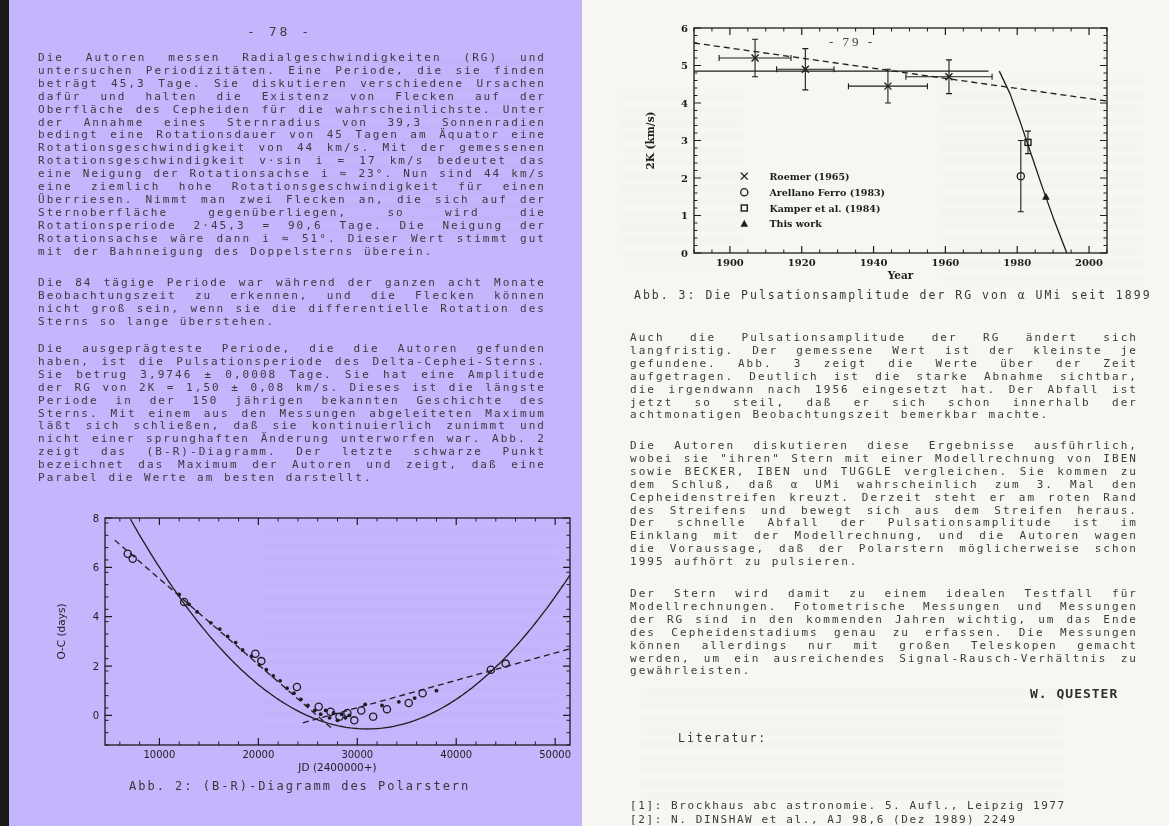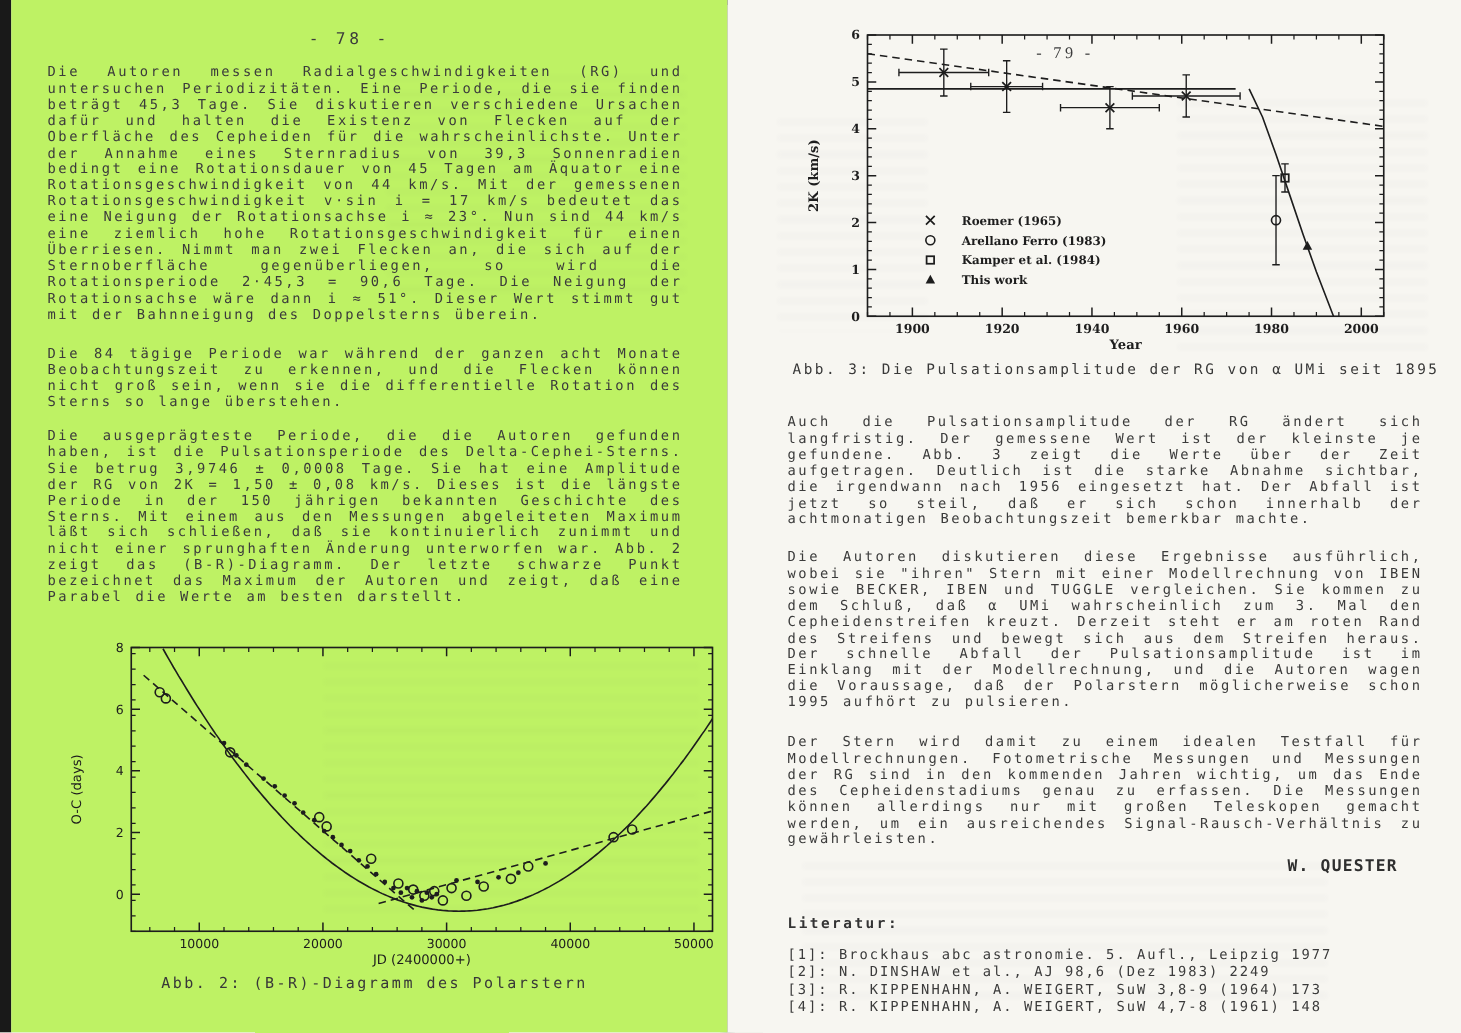--- a/index.html
+++ b/index.html
@@ -4,38 +4,38 @@
 <style>
   html,body{margin:0;padding:0;}
   body{
     width:1169px;height:826px;position:relative;overflow:hidden;
     background:#e9e7e1;
     font-family:"DejaVu Sans Mono","Liberation Mono",monospace;
   }
   .scan-edge-left{position:absolute;left:0;top:0;width:9px;height:826px;background:#191919;}
   .scan-edge-top{position:absolute;left:25px;top:0;width:622px;height:4px;background:#151515;}
   .page{position:absolute;top:0;height:826px;}
-  #page-left{left:9px;width:573px;background:#bef264;text-decoration:underline;}
+  #page-left{left:9px;width:573px;background:#c4b5fd;text-decoration:underline;}
   #page-right{left:582px;width:587px;background:#f7f6f1;}
   .gutter{position:absolute;left:576px;top:0;width:12px;height:826px;
     background:linear-gradient(90deg,rgba(0,0,0,0.08),rgba(20,20,20,0.55) 45%,rgba(0,0,0,0.10));}
   .gutter-speck{position:absolute;width:4px;height:7px;background:#2a2a2a;border-radius:2px;}
   .pagenum{
     position:absolute;font-size:13px;letter-spacing:3px;color:#3c3c3c;white-space:nowrap;
   }
   .body-text{
     position:absolute;color:#3b3b3b;font-size:11px;line-height:12.9px;
     letter-spacing:2.05px;text-align:justify;word-spacing:1px;
   }
   .caption{
     position:absolute;color:#383838;font-size:11.5px;letter-spacing:2px;white-space:nowrap;
   }
   .signature{position:absolute;color:#2f2f2f;font-size:13px;font-weight:bold;letter-spacing:1px;}
-  .lit-heading{position:absolute;color:#343434;font-size:11.5px;letter-spacing:2px;font-weight:bold;}
-  .ref-line{position:absolute;color:#3b3b3b;font-size:11px;letter-spacing:1.6px;white-space:nowrap;}
+  .lit-heading{position:absolute;color:#343434;font-size:11.5px;letter-spacing:2px;font-weight:normal;margin-left:48px;}
+  .ref-line{position:absolute;color:#3b3b3b;font-size:11px;letter-spacing:1.6px;white-space:nowrap;margin-top:42px;}
   .figure-svg{position:absolute;}
   .ghost{
     position:absolute;pointer-events:none;
     background:repeating-linear-gradient(180deg,
       rgba(70,70,95,0.18) 0px,rgba(70,70,95,0.18) 5px,
       rgba(70,70,95,0.0) 5px,rgba(70,70,95,0.0) 13px);
     filter:blur(1.6px);opacity:0.12;
   }
 </style>
 </head>
@@ -277,27 +277,27 @@
       <circle cx="107.27826086956523" cy="182.25" r="3.6" fill="none" stroke="#1d1d1d" stroke-width="1.3"></circle>
       <text x="132.41739130434783" y="185.75" font-size="9.5" font-family="DejaVu Serif, serif" font-weight="bold" fill="#1d1d1d">Arellano Ferro (1983)</text>
       <rect x="104.27826086956523" y="195" width="6" height="6" fill="none" stroke="#1d1d1d" stroke-width="1.4"></rect>
       <text x="132.41739130434783" y="201.5" font-size="9.5" font-family="DejaVu Serif, serif" font-weight="bold" fill="#1d1d1d">Kamper et al. (1984)</text>
       <path d="M107.27826086956523,209.75 L111.07826086956523,216.75 L103.47826086956523,216.75 Z" fill="#1d1d1d"></path>
       <text x="132.41739130434783" y="217.25" font-size="9.5" font-family="DejaVu Serif, serif" font-weight="bold" fill="#1d1d1d">This work</text>
     </svg>
 
   <div class="pagenum" style="left:247px;top:34px;font-family:Liberation Serif, serif;">- 79 -</div>
 
-  <div class="caption" style="left:52px;top:288px;">Abb. 3: Die Pulsationsamplitude der RG von α UMi seit 1895</div>
+  <div class="caption" style="left:52px;top:288px;">Abb. 3: Die Pulsationsamplitude der RG von α UMi seit 1899</div>
 
   <div class="body-text" style="left:48px;top:332px;width:508px;">Auch die Pulsationsamplitude der RG ändert sich langfristig. Der gemessene Wert ist der kleinste je gefundene. Abb. 3 zeigt die Werte über der Zeit aufgetragen. Deutlich ist die starke Abnahme sichtbar, die irgendwann nach 1956 eingesetzt hat. Der Abfall ist jetzt so steil, daß er sich schon innerhalb der achtmonatigen Beobachtungszeit bemerkbar machte.</div>
   <div class="body-text" style="left:48px;top:440px;width:508px;">Die Autoren diskutieren diese Ergebnisse ausführlich, wobei sie "ihren" Stern mit einer Modellrechnung von IBEN sowie BECKER, IBEN und TUGGLE vergleichen. Sie kommen zu dem Schluß, daß α UMi wahrscheinlich zum 3. Mal den Cepheidenstreifen kreuzt. Derzeit steht er am roten Rand des Streifens und bewegt sich aus dem Streifen heraus. Der schnelle Abfall der Pulsationsamplitude ist im Einklang mit der Modellrechnung, und die Autoren wagen die Voraussage, daß der Polarstern möglicherweise schon 1995 aufhört zu pulsieren.</div>
   <div class="body-text" style="left:48px;top:588px;width:508px;">Der Stern wird damit zu einem idealen Testfall für Modellrechnungen. Fotometrische Messungen und Messungen der RG sind in den kommenden Jahren wichtig, um das Ende des Cepheidenstadiums genau zu erfassen. Die Messungen können allerdings nur mit großen Teleskopen gemacht werden, um ein ausreichendes Signal-Rausch-Verhältnis zu gewährleisten.</div>
 
   <div class="signature" style="left:448px;top:686px;">W. QUESTER</div>
 
   <div class="lit-heading" style="left:48px;top:731px;">Literatur:</div>
 
   <div class="ref-line" style="left:48px;top:757px;">[1]: Brockhaus abc astronomie. 5. Aufl., Leipzig 1977</div>
-  <div class="ref-line" style="left:48px;top:771px;">[2]: N. DINSHAW et al., AJ 98,6 (Dez 1983) 2249</div>
+  <div class="ref-line" style="left:48px;top:771px;">[2]: N. DINSHAW et al., AJ 98,6 (Dez 1989) 2249</div>
   <div class="ref-line" style="left:48px;top:785px;">[3]: R. KIPPENHAHN, A. WEIGERT, SuW 3,8-9 (1964) 173</div>
   <div class="ref-line" style="left:48px;top:799px;">[4]: R. KIPPENHAHN, A. WEIGERT, SuW 4,7-8 (1961) 148</div>
 </div>
 
 </body></html>

